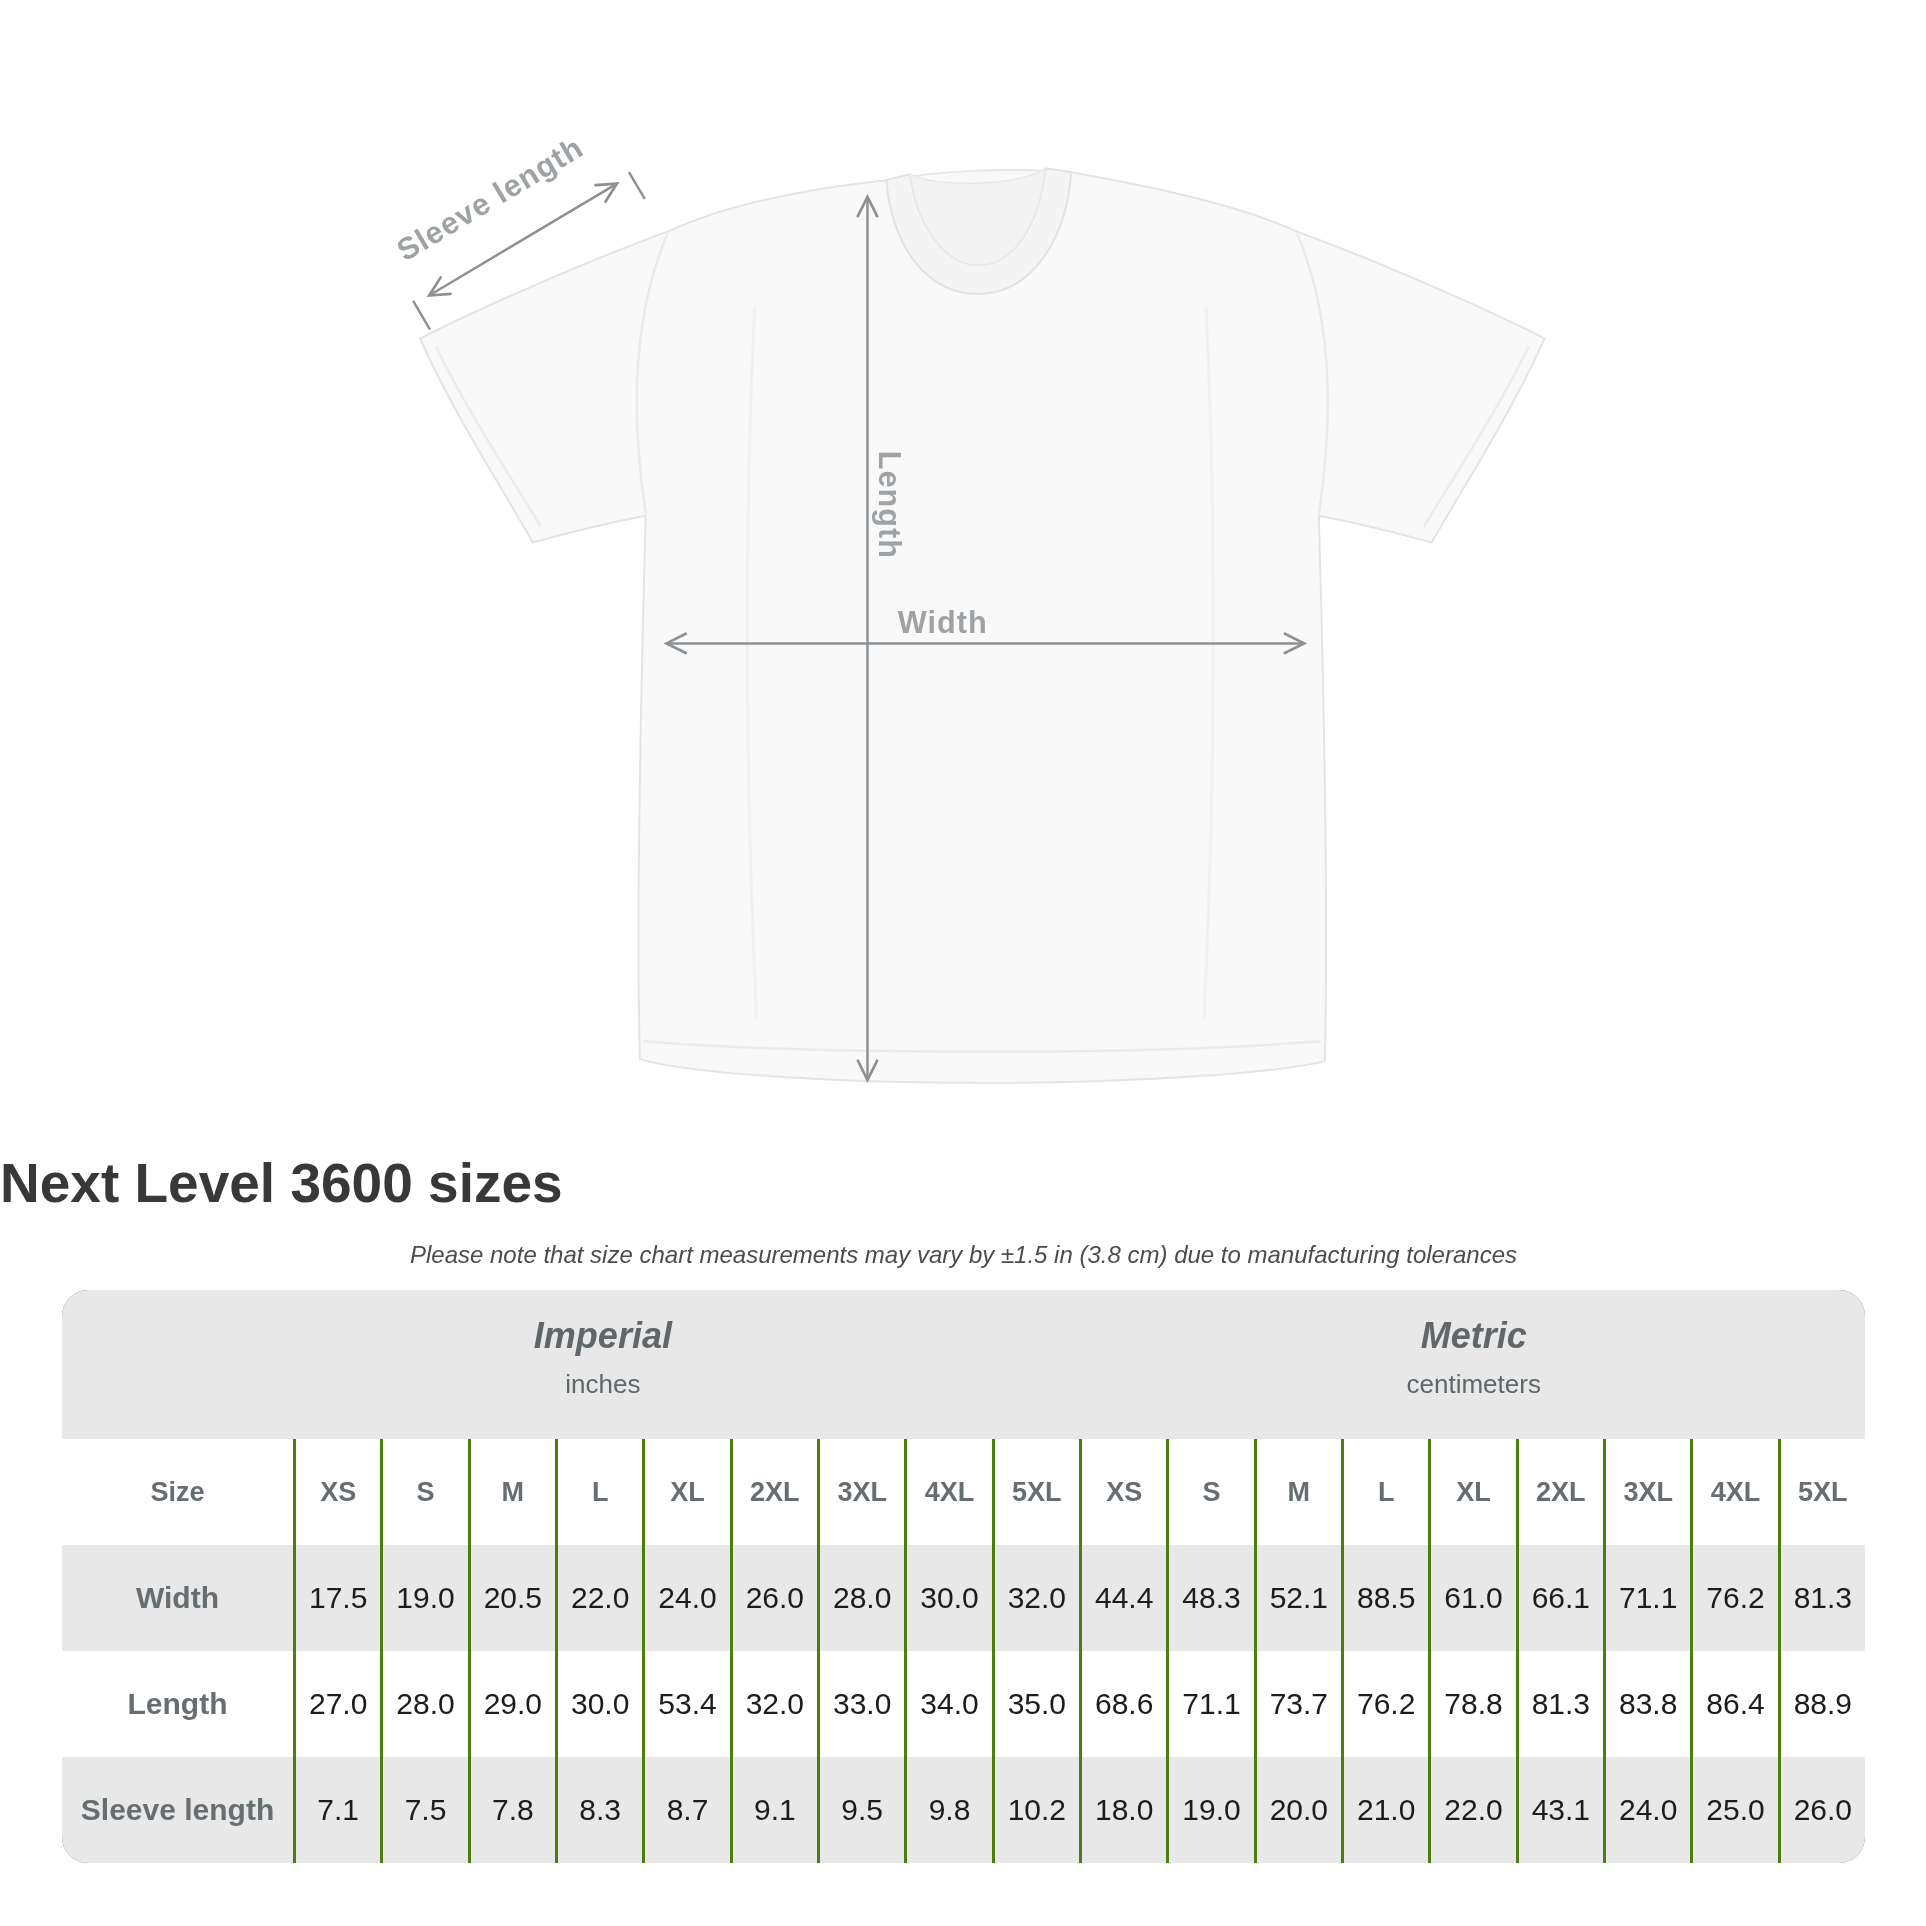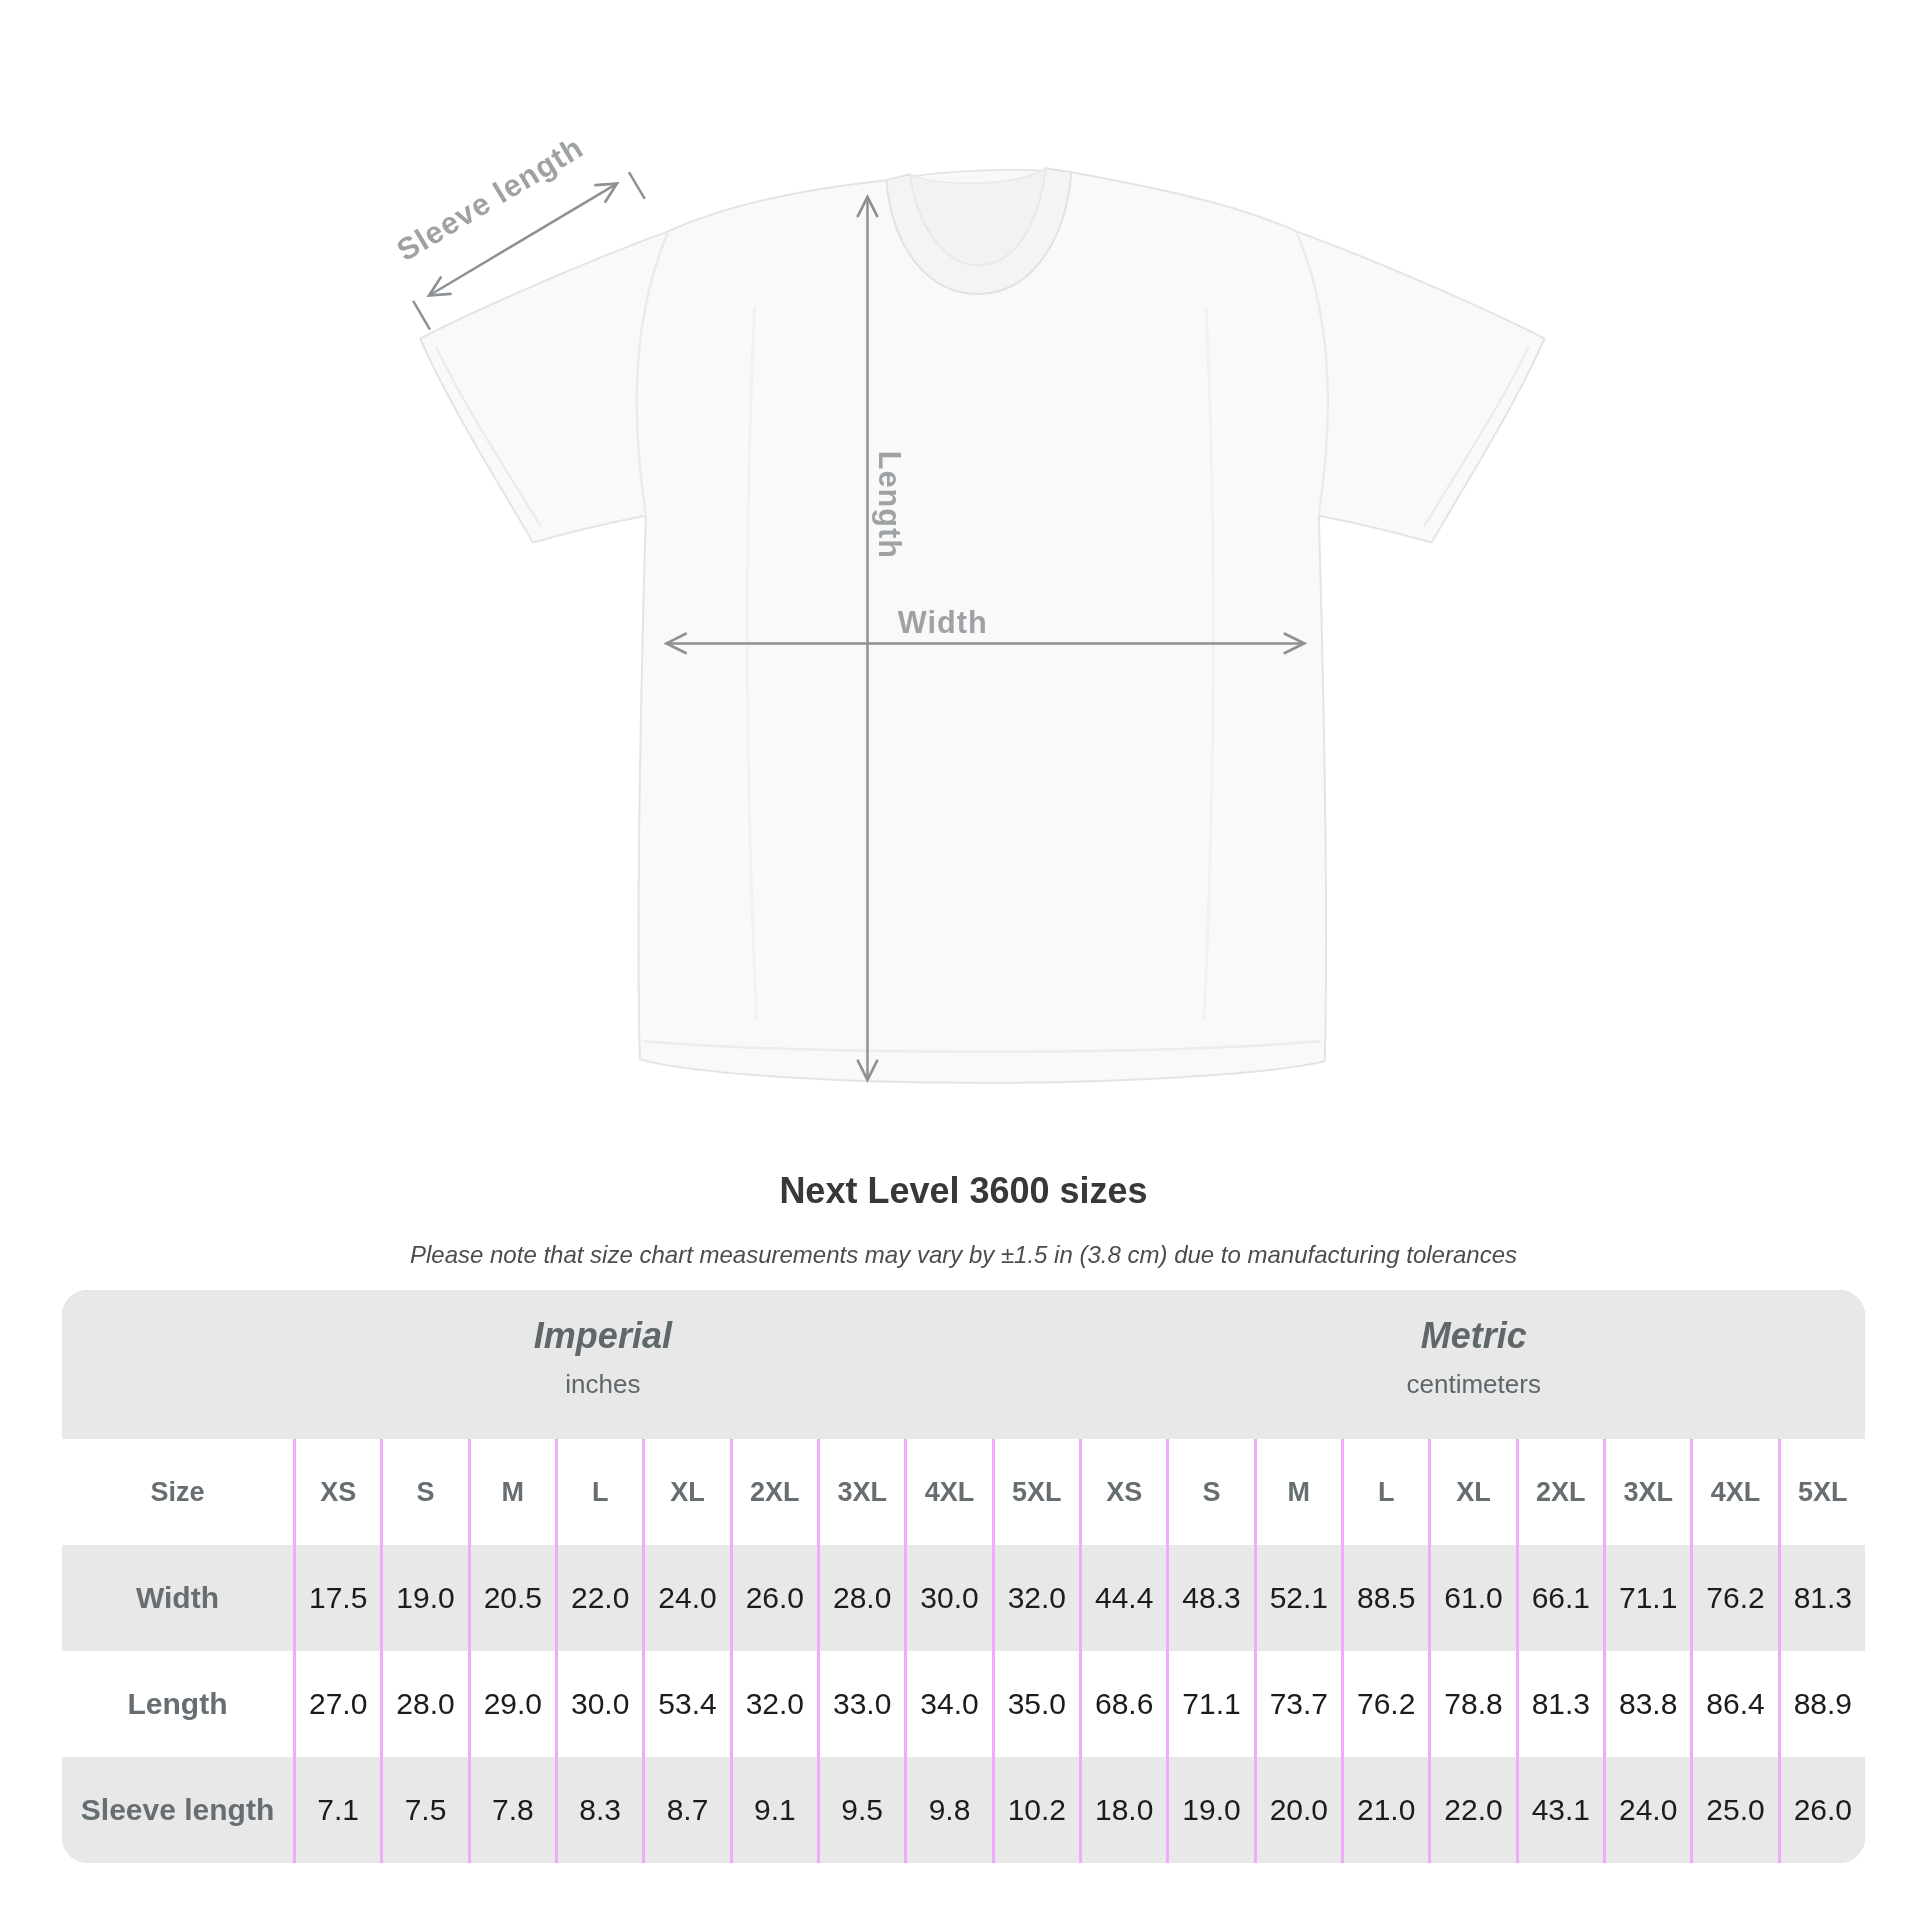--- a/index.html
+++ b/index.html
@@ -29,47 +29,46 @@
     fill: #9ea2a4;
     letter-spacing: 1px;
   }
 
   
   .title {
     position: absolute;
     left: 0;
     top: 1161px;
     width: 100%;
-    text-align: center;
-    font-size: 36px;
+    text-align: left;
+    font-size: 55px;
     line-height: 44px;
     font-weight: bold;
     color: #383838;
-    margin-top: 8px;
   }
   .subtitle {
     position: absolute;
     left: 0;
     top: 1237px;
     width: 100%;
     text-align: center;
     font-size: 24px;
     line-height: 36px;
     font-style: italic;
     color: #4c4c4c;
   }
 
   
   .size-table {
     position: absolute;
     left: 62px;
     top: 1290px;
     width: 1803px;
     height: 573px;
-    background: #f0abfc;      
+    background: #4d7c0f;      
     border-radius: 26px;
     overflow: hidden;
     display: flex;
     flex-direction: column;
   }
   .group-header {
     position: relative;
     height: 149px;
     flex: none;
     background: #e8e8e8;

